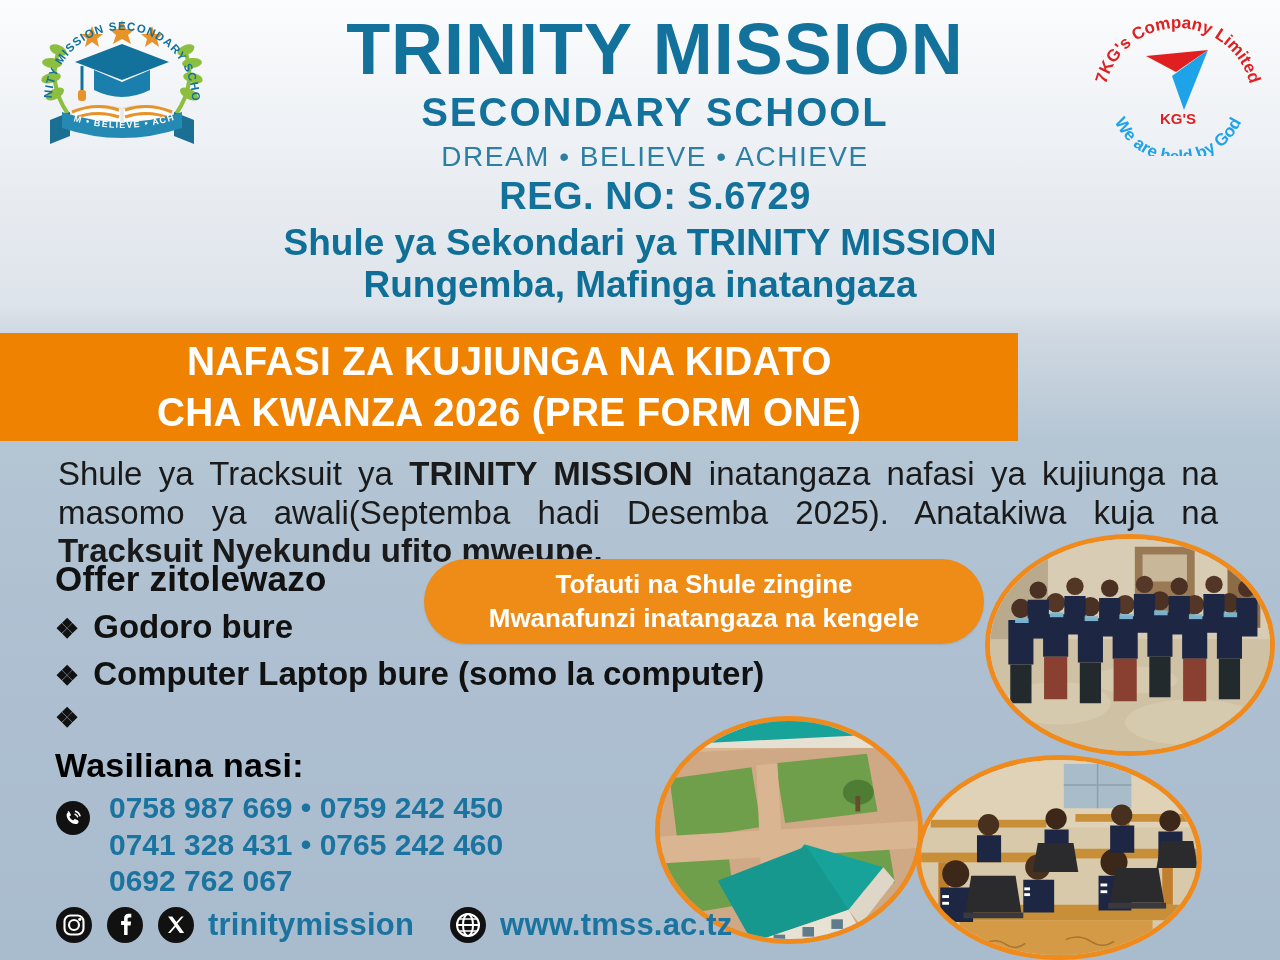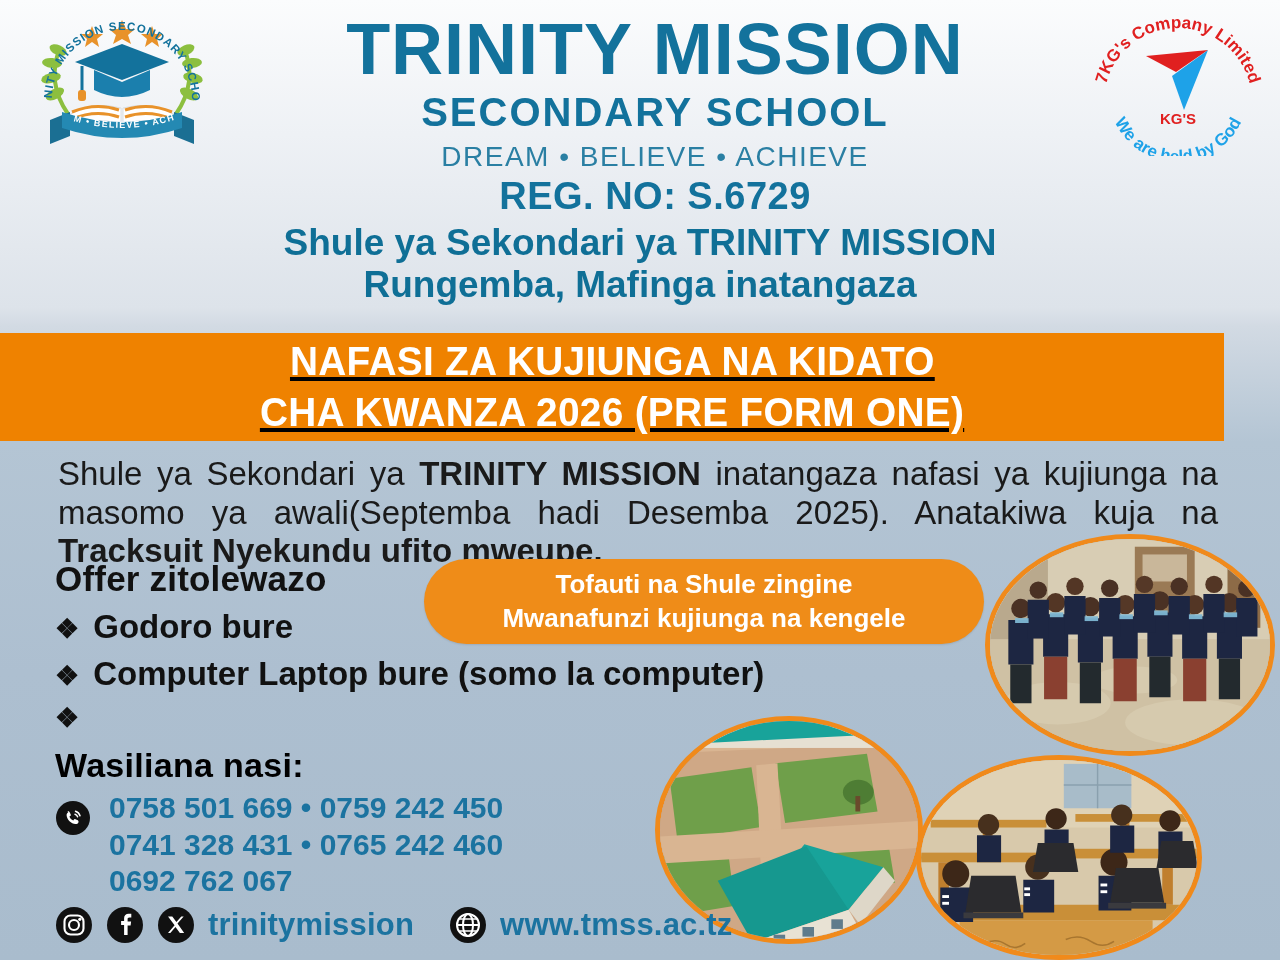--- a/index.html
+++ b/index.html
@@ -31,23 +31,23 @@
   .t-reg {
     font-size:38px; font-weight:bold; color:#13729c; letter-spacing:0.5px; margin-top:2px;
   }
   .t-sw {
     position:absolute; left:0; right:0; top:222px; text-align:center;
     font-size:37px; font-weight:bold; color:#0f6f96; line-height:1.14;
   }
 
   
   .banner {
-    position:absolute; left:0; top:333px; width:1224px; height:108px;
+    position:absolute; left:0; top:333px; width:1018px; height:108px;
     background:#ef8200; display:flex; flex-direction:column;
-    align-items:center; justify-content:center;text-decoration:underline;
+    align-items:center; justify-content:center;
   }
   .banner-line {
     color:#fff; font-weight:bold; font-size:40px; line-height:1.28;
     letter-spacing:0.3px; white-space:nowrap;
     font-stretch:condensed; transform:scaleX(0.97);
   }
 
   
   .content { position:absolute; left:0; top:441px; width:1280px; height:519px; }
 
@@ -193,56 +193,56 @@
   </div>
 </div>
 
 <div class="banner">
   <div class="banner-line">NAFASI ZA KUJIUNGA NA KIDATO</div>
   <div class="banner-line">CHA KWANZA 2026 (PRE FORM ONE)</div>
 </div>
 
 <div class="content">
 
-  <p class="para"><span>Shule ya Sekondari ya </span><b>TRINITY MISSION</b><span> inatangaza nafasi ya kujiunga na masomo ya awali(Septemba hadi Desemba 2025). Anatakiwa kuja na </span><b>Tracksuit Nyekundu ufito mweupe.</b></p>
+  <p class="para"><span>Shule ya Tracksuit ya </span><b>TRINITY MISSION</b><span> inatangaza nafasi ya kujiunga na masomo ya awali(Septemba hadi Desemba 2025). Anatakiwa kuja na </span><b>Tracksuit Nyekundu ufito mweupe.</b></p>
 
   <div class="offers">
     <div class="offers-title">Offer zitolewazo</div>
 
     <div class="offer-item">
       <span class="offer-bullet">❖</span>
       <span>Godoro bure</span>
     </div>
     <div class="offer-item">
       <span class="offer-bullet">❖</span>
       <span>Computer Laptop bure (somo la computer)</span>
     </div>
     <div class="offer-item">
       <span class="offer-bullet">❖</span>
     </div>
   </div>
 
   <div class="pill">
     <div class="pill-line">Tofauti na Shule zingine</div>
-    <div class="pill-line">Mwanafunzi kujiunga na kengele</div>
+    <div class="pill-line">Mwanafunzi inatangaza na kengele</div>
   </div>
 
   <div class="contact">
     <div class="contact-title">Wasiliana nasi:</div>
     <div class="contact-rows">
       <svg class="phone-icon" viewBox="0 0 36 36">
         <circle cx="18" cy="18" r="17" fill="#111"></circle>
         <path d="M12.5 11.5c1.2-.6 2 .3 2.4 1.2l.8 1.8c.3.7.1 1.2-.5 1.6l-.8.5c.6 1.9 2 3.3 3.9 3.9l.5-.8c.4-.6.9-.8 1.6-.5l1.8.8c.9.4 1.8 1.2 1.2 2.4-.5 1-1.6 1.8-2.9 1.7-4.4-.4-8.5-4.5-8.9-8.9-.1-1.3.7-2.4 1.7-2.9z" fill="#fff"></path>
         <g stroke="#fff" stroke-width="1.5" fill="none" stroke-linecap="round">
           <path d="M20.5 11.2a7 7 0 0 1 4.5 4.5"></path>
           <path d="M20 14.2a4 4 0 0 1 2.6 2.6"></path>
         </g>
       </svg>
       <div class="phones">
-        <div class="phone-line">0758 501 669 • 0759 242 450</div>
+        <div class="phone-line">0758 987 669 • 0759 242 450</div>
         <div class="phone-line">0741 328 431 • 0765 242 460</div>
         <div class="phone-line c">0692 762 067</div>
       </div>
     </div>
   </div>
 
   <div class="footer">
     <svg class="sicon" viewBox="0 0 38 38">
       <circle cx="19" cy="19" r="18" fill="#111"></circle>
       <rect x="9.5" y="9.5" width="19" height="19" rx="6" fill="none" stroke="#fff" stroke-width="2.1"></rect>

